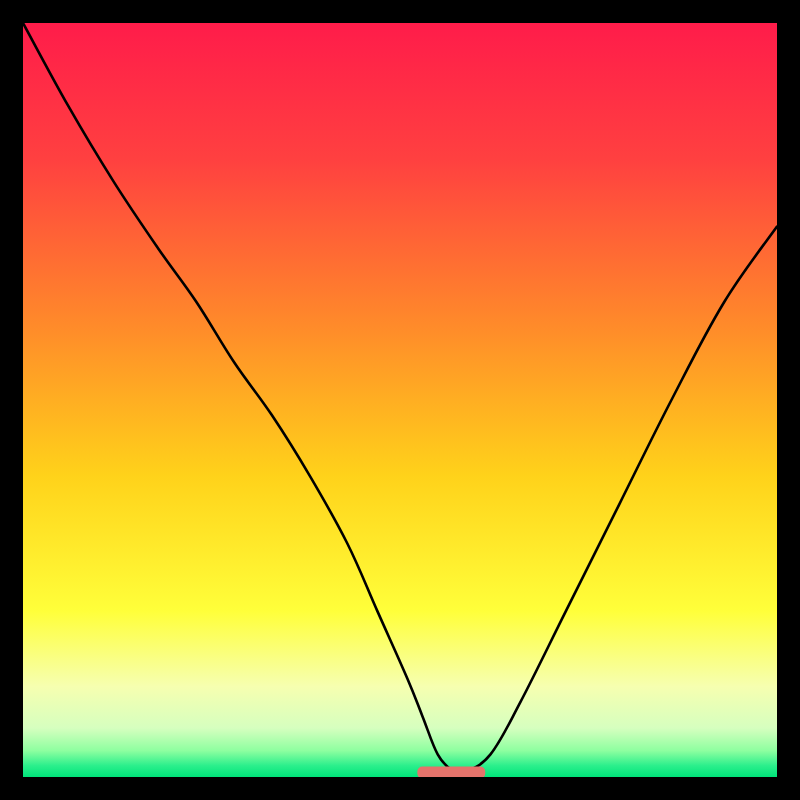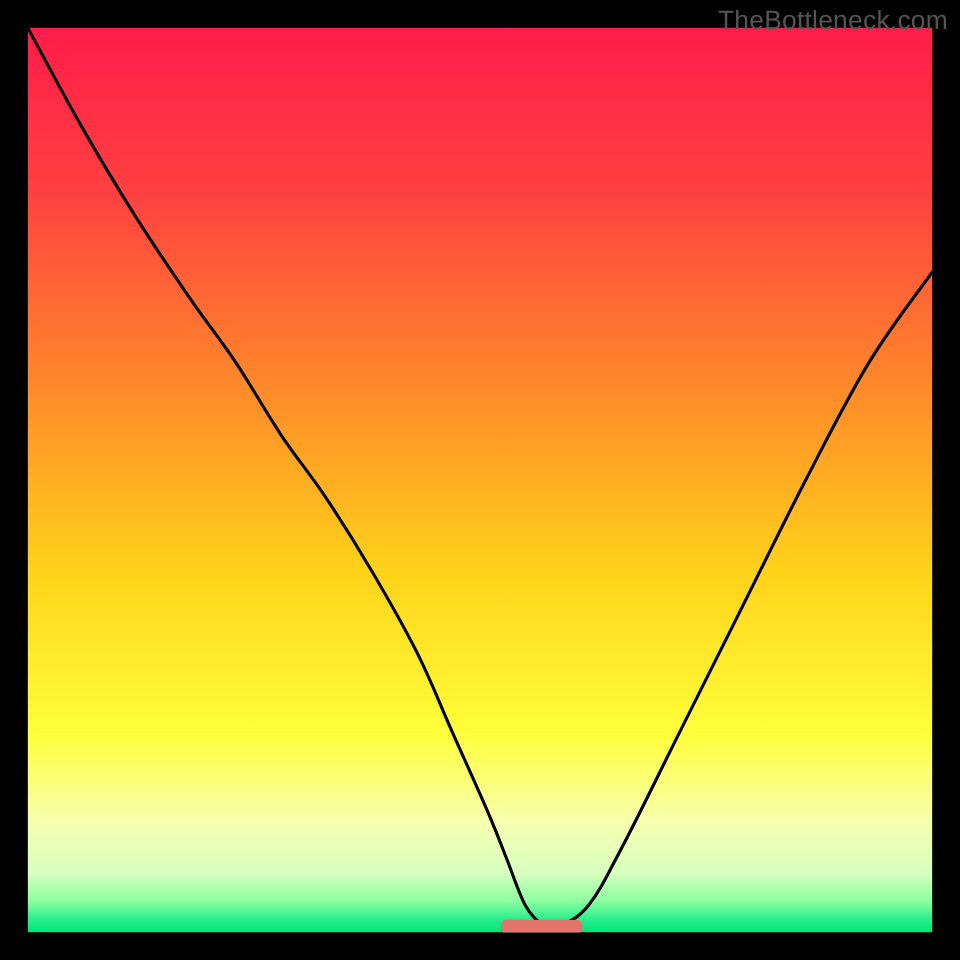--- a/index.html
+++ b/index.html
@@ -39,21 +39,20 @@
     display: block;
     width: 754px;
     height: 754px;
   }
 </style>
 </head>
 <body>
 
 <div class="frame">
 
-  <div class="watermark">TheBottleneck.com</div>
 
   <div class="plot-area">
     <svg id="plot-svg" viewBox="0 0 754 754">
       <defs>
         <linearGradient id="bg-grad" x1="0" y1="0" x2="0" y2="1">
             <stop offset="0%" stop-color="#ff1c4a"></stop>
             <stop offset="18%" stop-color="#ff4040"></stop>
             <stop offset="40%" stop-color="#ff8a2a"></stop>
             <stop offset="60%" stop-color="#ffd21a"></stop>
             <stop offset="78%" stop-color="#ffff3a"></stop>

